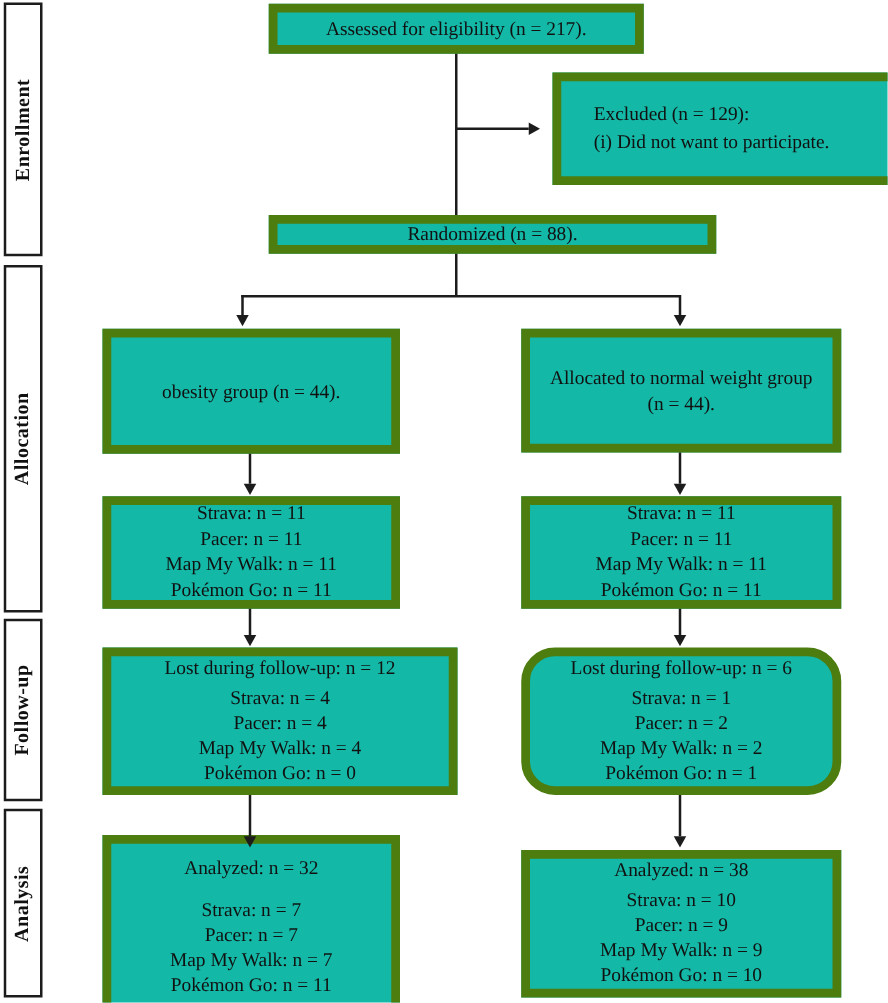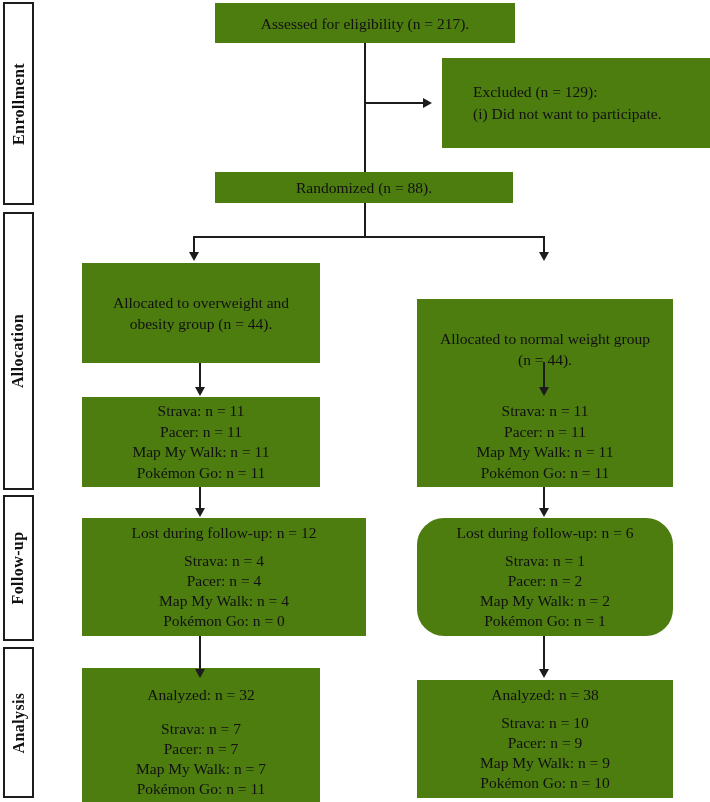--- a/index.html
+++ b/index.html
@@ -7,22 +7,22 @@
     position: relative;
     width: 710px;
     height: 802px;
     background: #ffffff;
     font-family: "Liberation Serif", serif;
     color: #111111;
   }
   .box {
     position: absolute;
     box-sizing: border-box;
-    border: 5px solid #4d7c0f;
-    background: #4d7c0f;
+    border: 7px solid #4d7c0f;
+    background: #14b8a6;
     display: flex;
     flex-direction: column;
     align-items: center;
     justify-content: center;
     text-align: center;
     font-size: 15.5px;
     line-height: 21px;
   }
   .box .ln { display: block; white-space: nowrap; }
   .box.left-text {
@@ -87,29 +87,28 @@
 
   <div class="box" style="left:215px; top:3px; width:300px; height:40px;">
     <span class="ln">Assessed for eligibility (n = 217).</span>
   </div>
 
   <div class="box left-text" style="left:442px; top:58px; width:302px; height:90px;">
     <span class="ln">Excluded (n = 129):</span>
     <span class="ln">(i) Did not want to participate.</span>
   </div>
 
-  <div class="box" style="left:215px; top:172px; width:298px; height:31px;">
+  <div class="box" style="left:215px; top:172px; width:358px; height:31px;">
     <span class="ln">Randomized (n = 88).</span>
   </div>
 
   <div class="box" style="left:82px; top:263px; width:238px; height:100px;">
-    <span class="ln">Allocated to overweight and</span>
     <span class="ln">obesity group (n = 44).</span>
   </div>
-  <div class="box" style="left:417px; top:263px; width:256px; height:99px;margin-top:36px;">
+  <div class="box" style="left:417px; top:263px; width:256px; height:99px;">
     <span class="ln">Allocated to normal weight group</span>
     <span class="ln">(n = 44).</span>
   </div>
 
   <div class="box apps" style="left:82px; top:397px; width:238px; height:90px;">
     <span class="ln">Strava: n = 11</span>
     <span class="ln">Pacer: n = 11</span>
     <span class="ln">Map My Walk: n = 11</span>
     <span class="ln">Pokémon Go: n = 11</span>
   </div>

